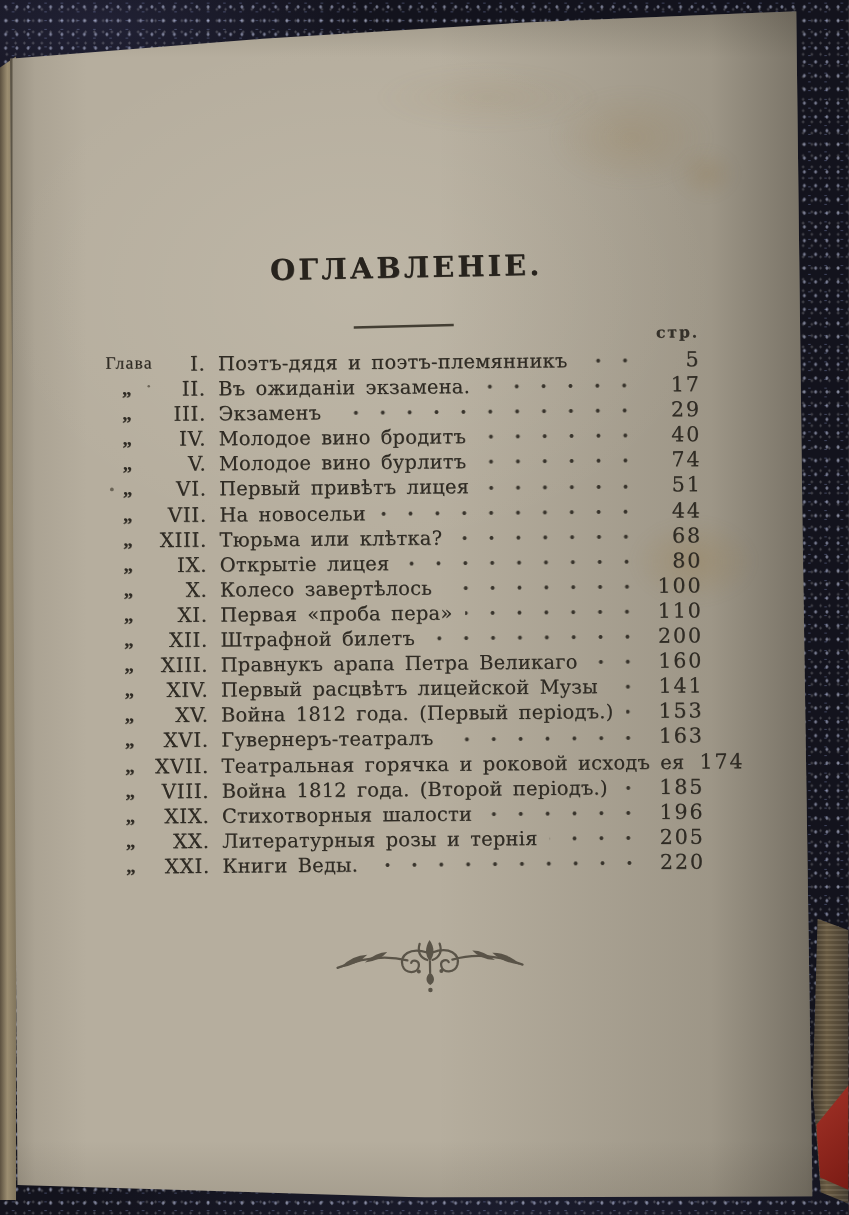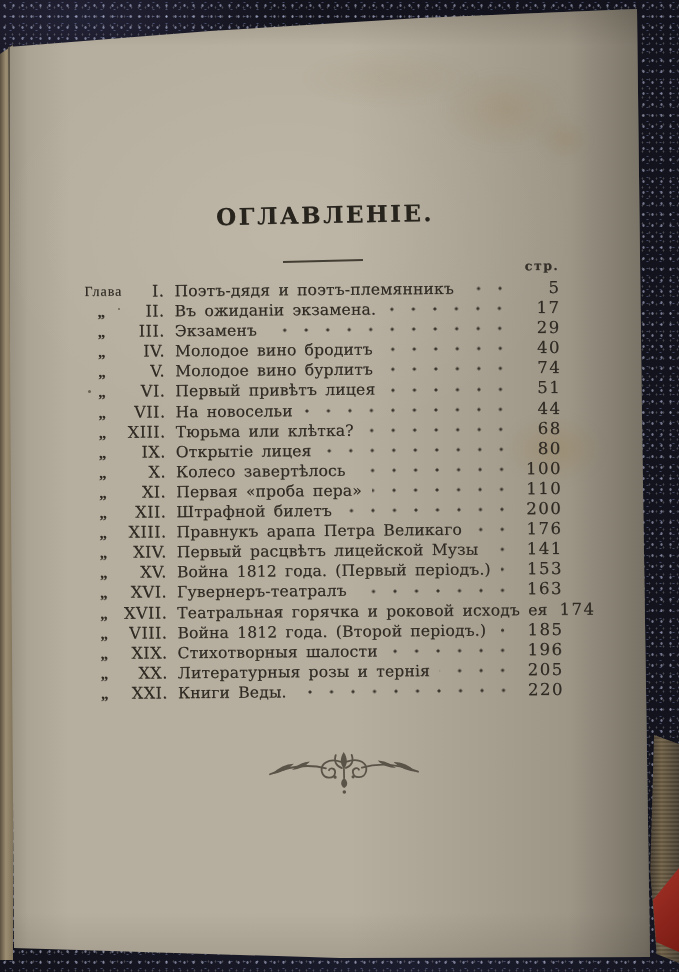--- a/index.html
+++ b/index.html
@@ -244,21 +244,21 @@
       <span class="pg">200</span>
     </span>
   </div>
 
   <div class="row ditto">
     <span class="lbl">„</span>
     <span class="num">XIII.</span>
     <span class="line">
       <span class="ttl">Правнукъ арапа Петра Великаго</span>
       <span class="leader"></span>
-      <span class="pg">176</span>
+      <span class="pg">160</span>
     </span>
   </div>
 
   <div class="row ditto">
     <span class="lbl">„</span>
     <span class="num">XIV.</span>
     <span class="line">
       <span class="ttl">Первый расцвѣтъ лицейской Музы</span>
       <span class="leader"></span>
       <span class="pg">141</span>

